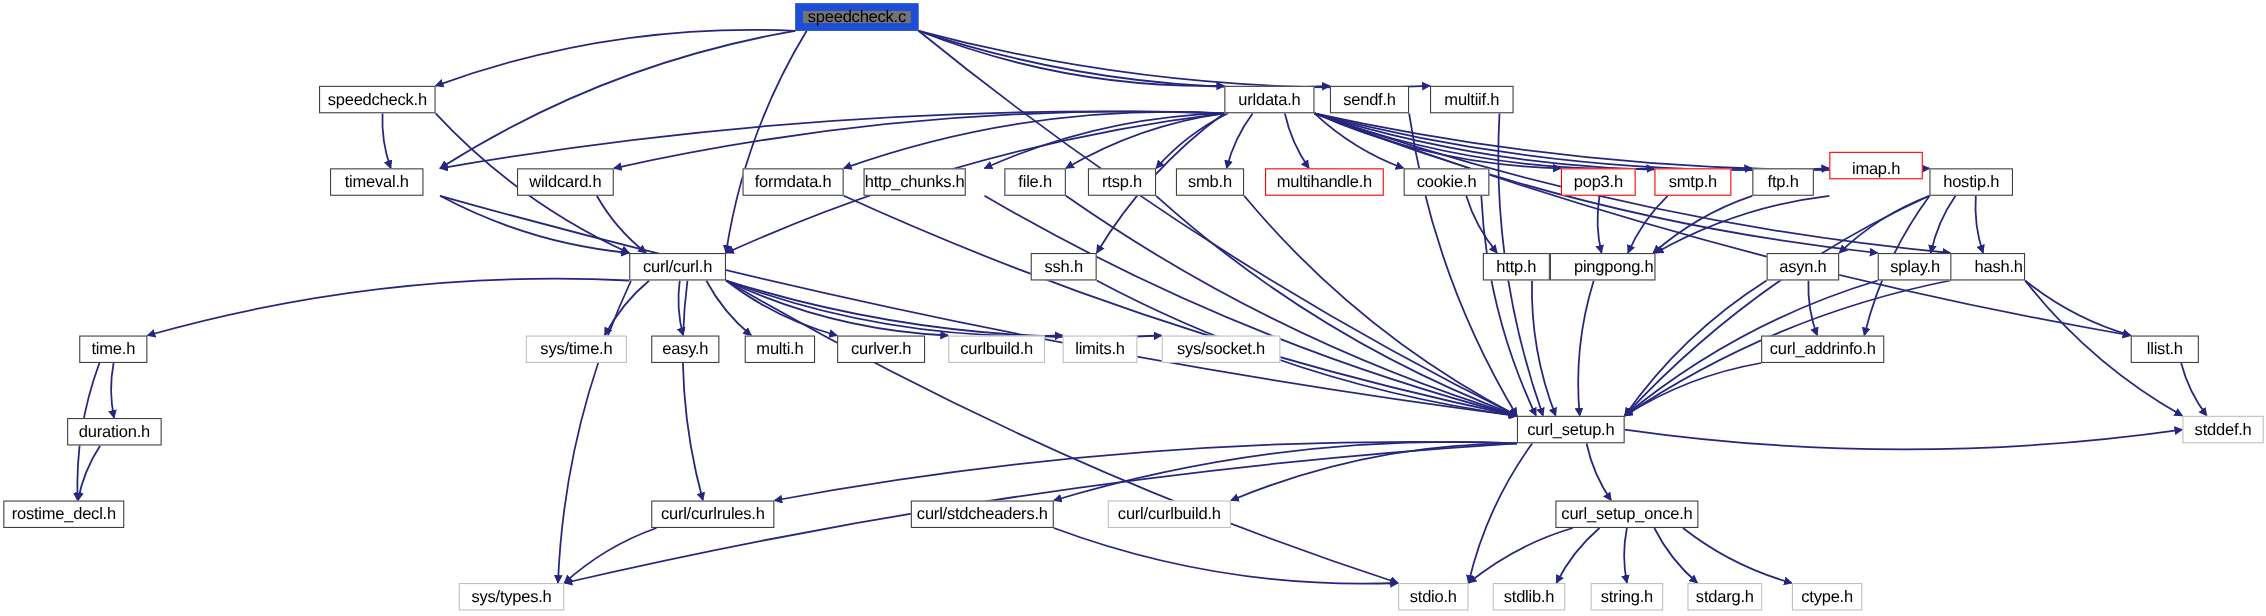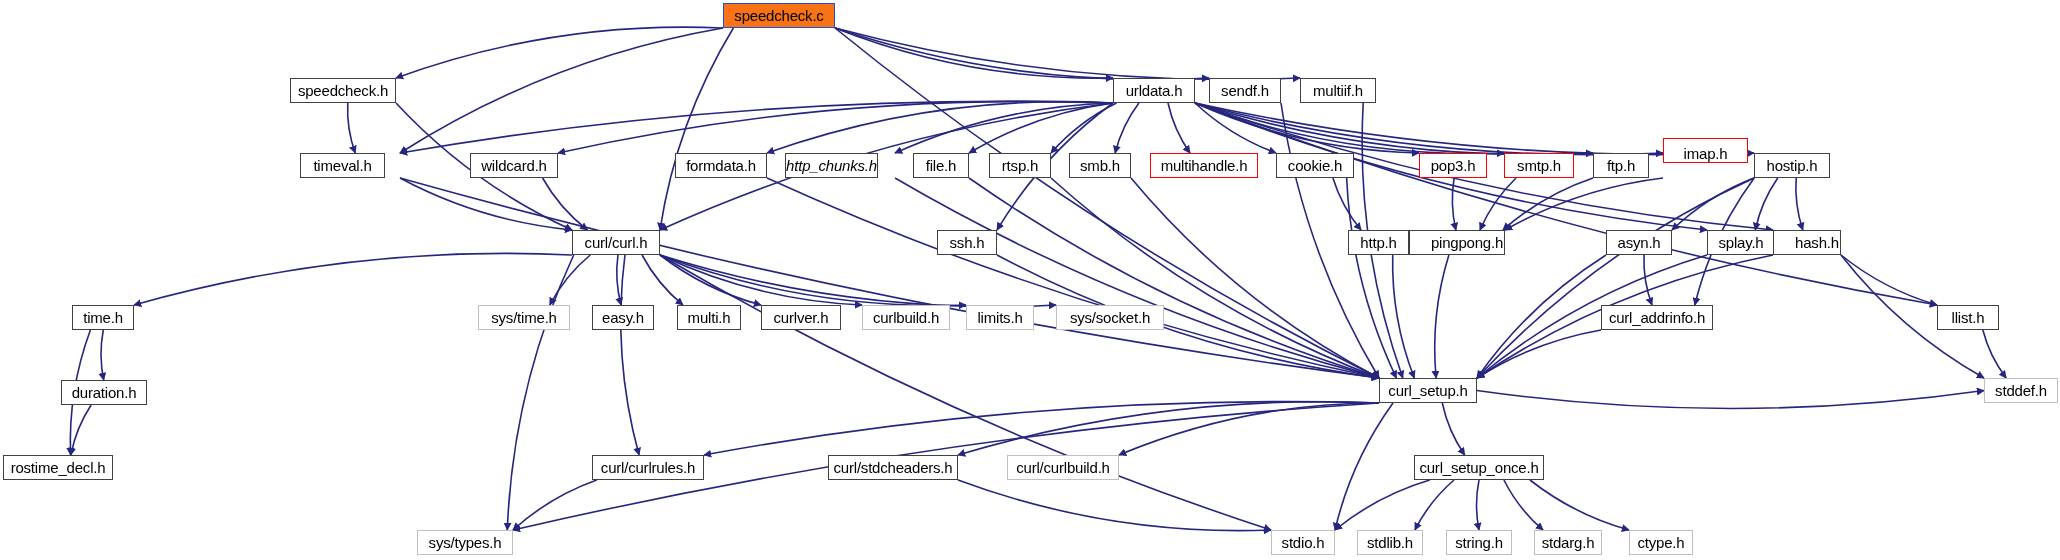--- a/index.html
+++ b/index.html
@@ -3,21 +3,21 @@
 <meta charset="utf-8">
 <style>
   html,body{margin:0;padding:0;background:#ffffff;}
   body{font-family:"Liberation Sans","DejaVu Sans",sans-serif;}
   #graph-root{position:relative;width:2060px;height:560px;background:#ffffff;overflow:hidden;}
   svg#edges{position:absolute;left:0;top:0;width:2060px;height:560px;}
   .node{position:absolute;box-sizing:border-box;display:flex;align-items:center;justify-content:center;
         background:#ffffff;border:1px solid #c0c0c0;font-size:15px;color:#000000;white-space:nowrap;
         letter-spacing:-.2px;}
   .node.linked{border:1px solid #404040;}
-  .node.root{background:#f97316;border:1px solid #1d4ed8;}
+  .node.root{background:#737373;border:7px solid #1d4ed8;}
   .node.warn{border:1px solid #ff0000;}
   .node.bold{font-weight:normal;padding-left:20px;}
 </style>
 </head>
 <body>
 
 <div id="graph-root">
   <svg id="edges" viewBox="0 0 2060 560">
     <defs>
       <marker id="arrow" viewBox="0 0 10 10" refX="9" refY="5" markerWidth="5" markerHeight="5" orient="auto-start-reverse">
@@ -133,21 +133,21 @@
       </div>
       <div class="node linked" style="left: 300px; top: 153px; width: 85px; height: 25px;">
         <span>timeval.h</span>
       </div>
       <div class="node linked" style="left: 470px; top: 153px; width: 88px; height: 25px;">
         <span>wildcard.h</span>
       </div>
       <div class="node linked" style="left: 675px; top: 153px; width: 92px; height: 25px;">
         <span>formdata.h</span>
       </div>
-      <div class="node linked" style="left: 785px; top: 153px; width: 93px; height: 25px; font-style: italic;">
+      <div class="node linked" style="left: 785px; top: 153px; width: 93px; height: 25px;">
         <span>http_chunks.h</span>
       </div>
       <div class="node linked" style="left: 913px; top: 153px; width: 56px; height: 25px;">
         <span>file.h</span>
       </div>
       <div class="node linked" style="left: 989px; top: 153px; width: 62px; height: 25px;">
         <span>rtsp.h</span>
       </div>
       <div class="node linked" style="left: 1069px; top: 153px; width: 62px; height: 25px;">
         <span>smb.h</span>

